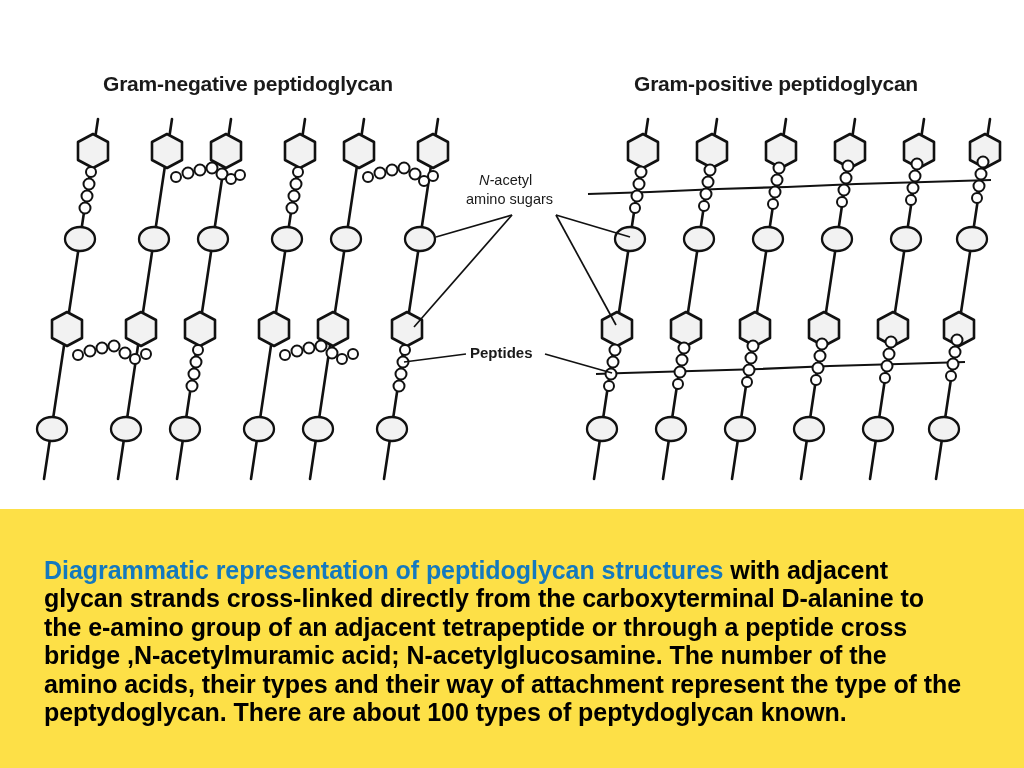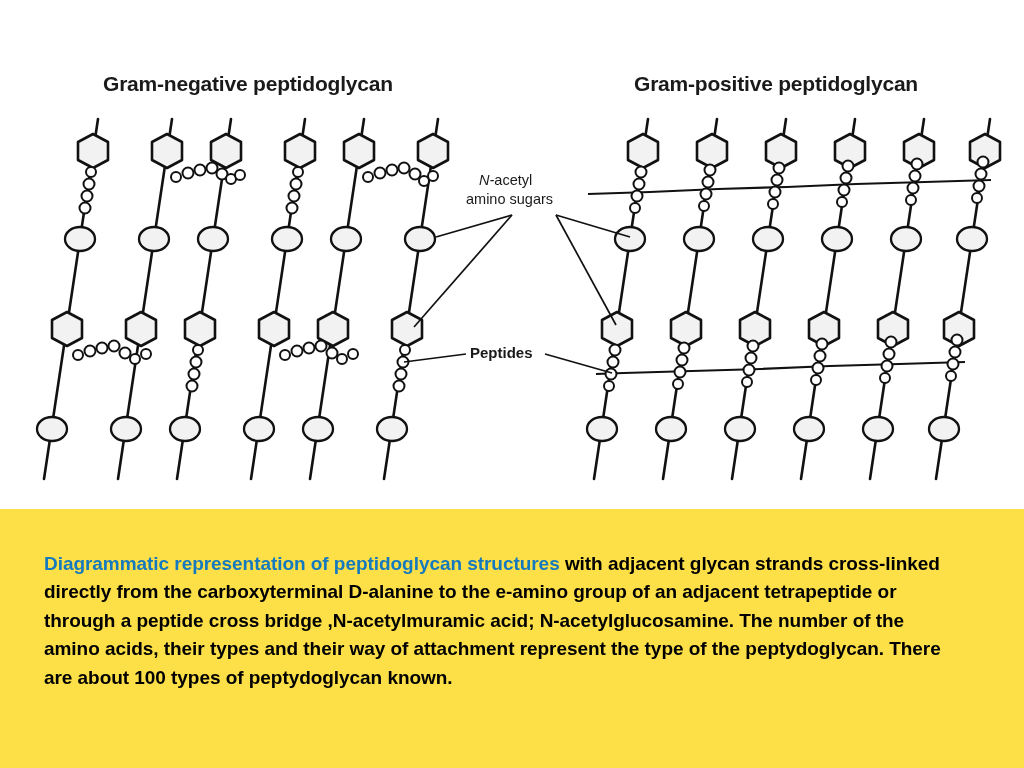--- a/index.html
+++ b/index.html
@@ -56,21 +56,21 @@
     font-style: italic;
   }
 
   
   #caption {
     position: absolute;
     left: 44px;
     top: 502px;
     width: 920px;
     font-family: "Liberation Sans", sans-serif;
-    font-size: 19px;
+    font-size: 25px;
     font-weight: bold;
     line-height: 28.4px;
     color: #000000;
     letter-spacing: -0.05px;
   }
   #caption .hl {
     color: #1479be;
   }
 </style>
 </head>

